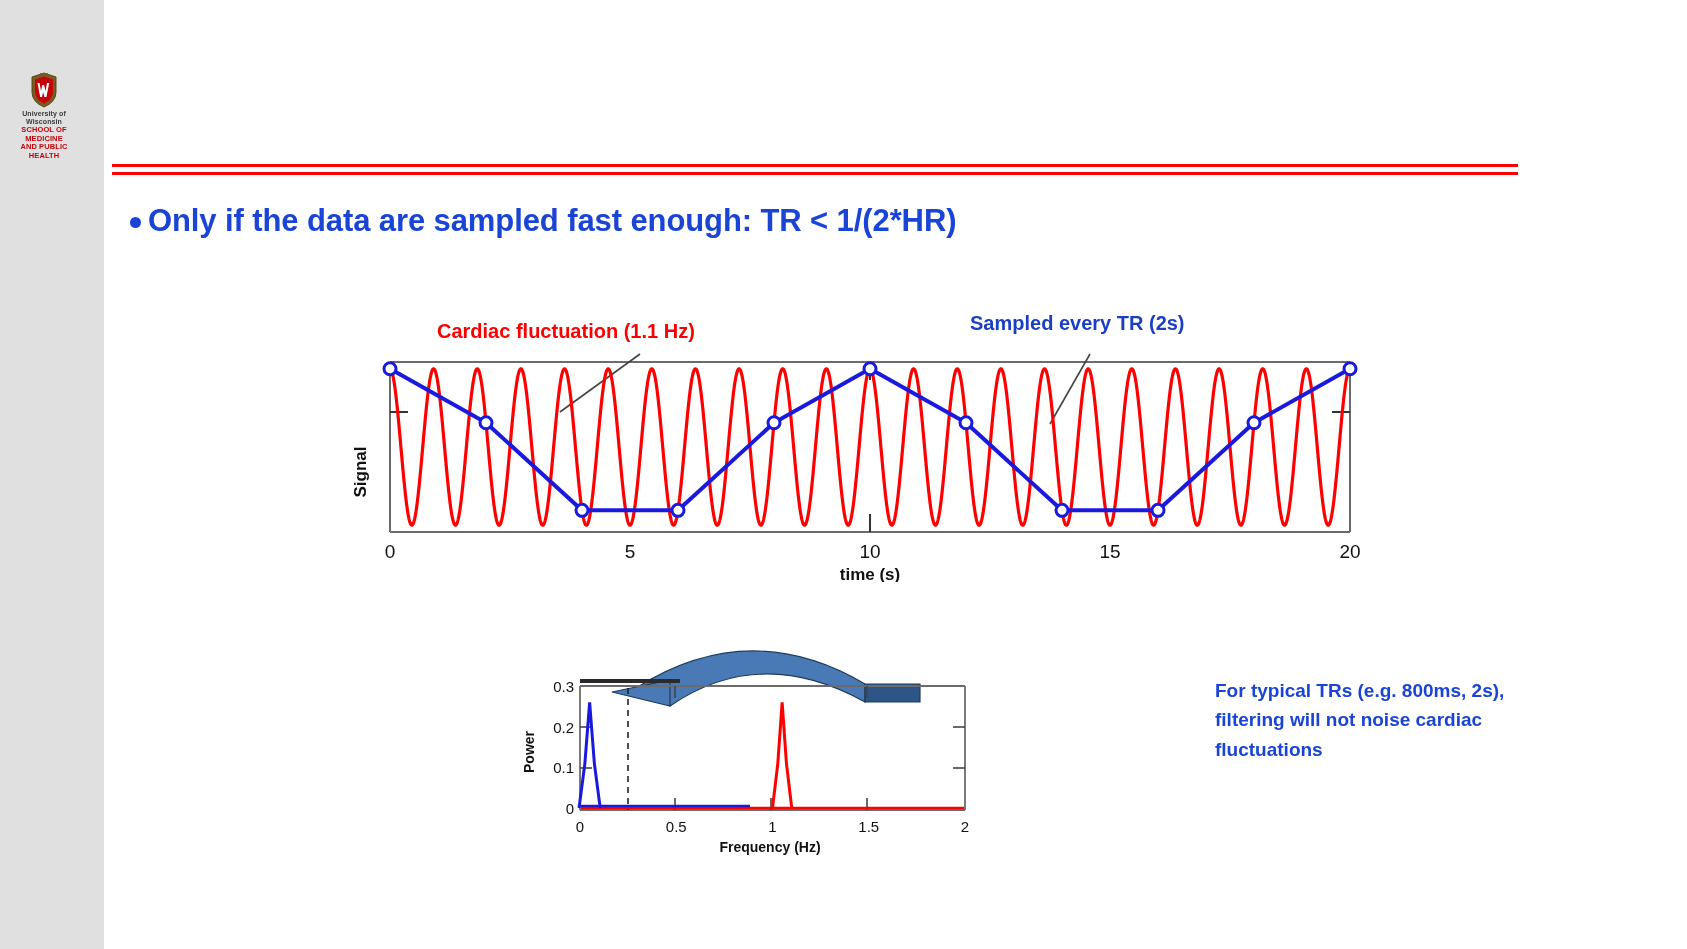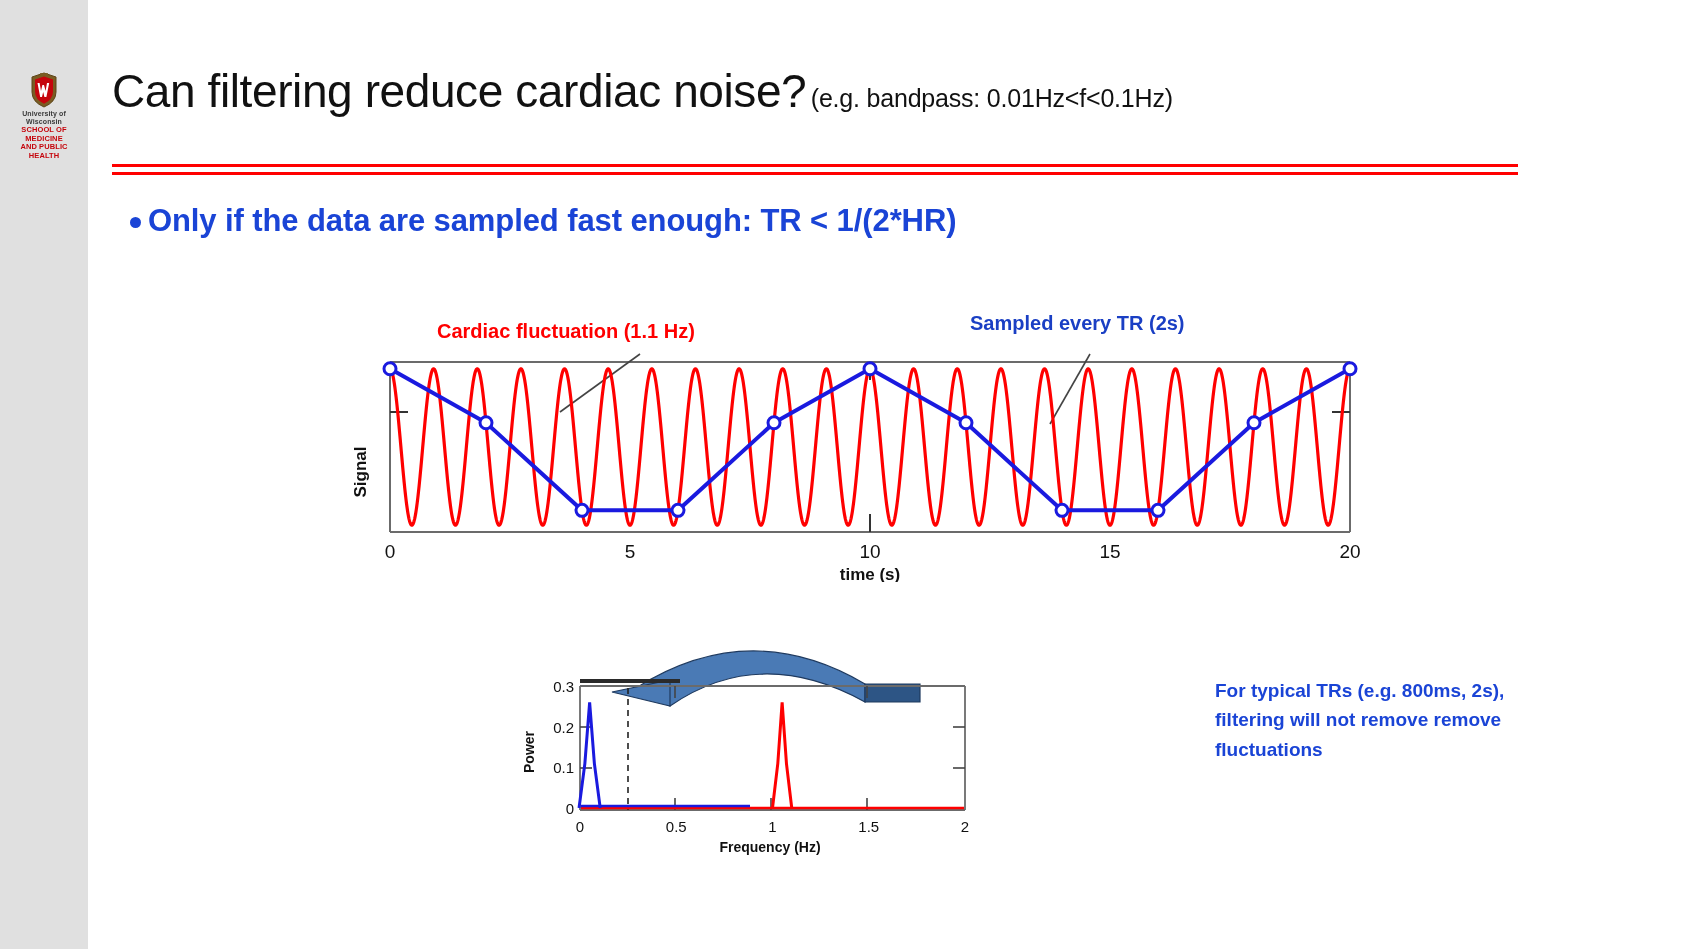--- a/index.html
+++ b/index.html
@@ -3,21 +3,21 @@
 <meta charset="utf-8">
 <style>
   html,body{margin:0;padding:0;}
   body{
     width:1687px;height:949px;background:#ffffff;
     font-family:"Liberation Sans",sans-serif;overflow:hidden;position:relative;
   }
   .slide{position:absolute;inset:0;background:#fff;}
 
   
-  .left-strip{position:absolute;left:0;top:0;width:88px;height:949px;background:#e0e0e0;}
+  .left-strip{position:absolute;left:0;top:0;width:104px;height:949px;background:#e0e0e0;}
   .logo-wrap{position:absolute;left:6px;top:72px;width:76px;text-align:center;}
   .crest{width:30px;height:36px;margin:0 auto;display:block;}
   .logo-line1{font-size:7px;color:#3a3a3a;font-weight:bold;letter-spacing:.1px;margin-top:2px;line-height:1.15;}
   .logo-line2{font-size:7.5px;color:#c5050c;font-weight:bold;line-height:1.15;letter-spacing:.1px;}
 
   
   .title-row{position:absolute;left:112px;top:64px;width:1520px;white-space:nowrap;}
   .title-main{font-size:46px;color:#111;font-weight:normal;letter-spacing:-.4px;}
   .title-sub{font-size:25px;color:#111;letter-spacing:-.2px;}
   .rule{position:absolute;left:112px;width:1406px;background:#ff0000;}
@@ -59,24 +59,20 @@
         <path d="M6 7.5 L15 4.6 L24 7.5 L24 19.5 Q24 27.5 15 31.8 Q6 27.5 6 19.5 Z" fill="#c5050c"></path>
         <path d="M8.5 11 L10.6 11 L12 19 L13.4 13 L15 13 L16.6 19 L18 11 L20.2 11 L17.4 25 L15.4 25 L14.2 20 L13 25 L11.2 25 Z" fill="#ffffff"></path>
         <rect x="11" y="1.2" width="8" height="2.4" fill="#7a5c23"></rect>
       </svg>
       <div class="logo-line1">University of Wisconsin</div>
       <div class="logo-line2">SCHOOL OF MEDICINE</div>
       <div class="logo-line2">AND PUBLIC HEALTH</div>
     </div>
   </div>
 
-  <div class="title-row">
-    <span class="title-main">Can filtering reduce cardiac noise?</span>
-    <span class="title-sub">(e.g. bandpass: 0.01Hz&lt;f&lt;0.1Hz)</span>
-  </div>
   <div class="rule rule-1"></div>
   <div class="rule rule-2"></div>
 
   <div class="bullet-row">
     <div class="bullet-dot"></div>
     <div class="bullet-text">Only if the data are sampled fast enough: TR &lt; 1/(2*HR)</div>
   </div>
 
   <div class="ann ann-cardiac">Cardiac fluctuation (1.1 Hz)</div>
   <div class="ann ann-sampled">Sampled every TR (2s)</div>
@@ -173,15 +169,15 @@
           <text x="60.0" y="192" text-anchor="middle" class="tick-label-sm">0</text>
           <text x="156.3" y="192" text-anchor="middle" class="tick-label-sm">0.5</text>
           <text x="252.5" y="192" text-anchor="middle" class="tick-label-sm">1</text>
           <text x="348.8" y="192" text-anchor="middle" class="tick-label-sm">1.5</text>
           <text x="445.0" y="192" text-anchor="middle" class="tick-label-sm">2</text>
         </g>
       <text class="axis-label-sm" x="250" y="212" text-anchor="middle">Frequency (Hz)</text>
     </svg>
   </div>
 
-  <div class="note">For typical TRs (e.g. 800ms, 2s), filtering will not remove remove fluctuations</div>
+  <div class="note">For typical TRs (e.g. 800ms, 2s), filtering will not noise cardiac fluctuations</div>
 
 </div>
 
 </body></html>

